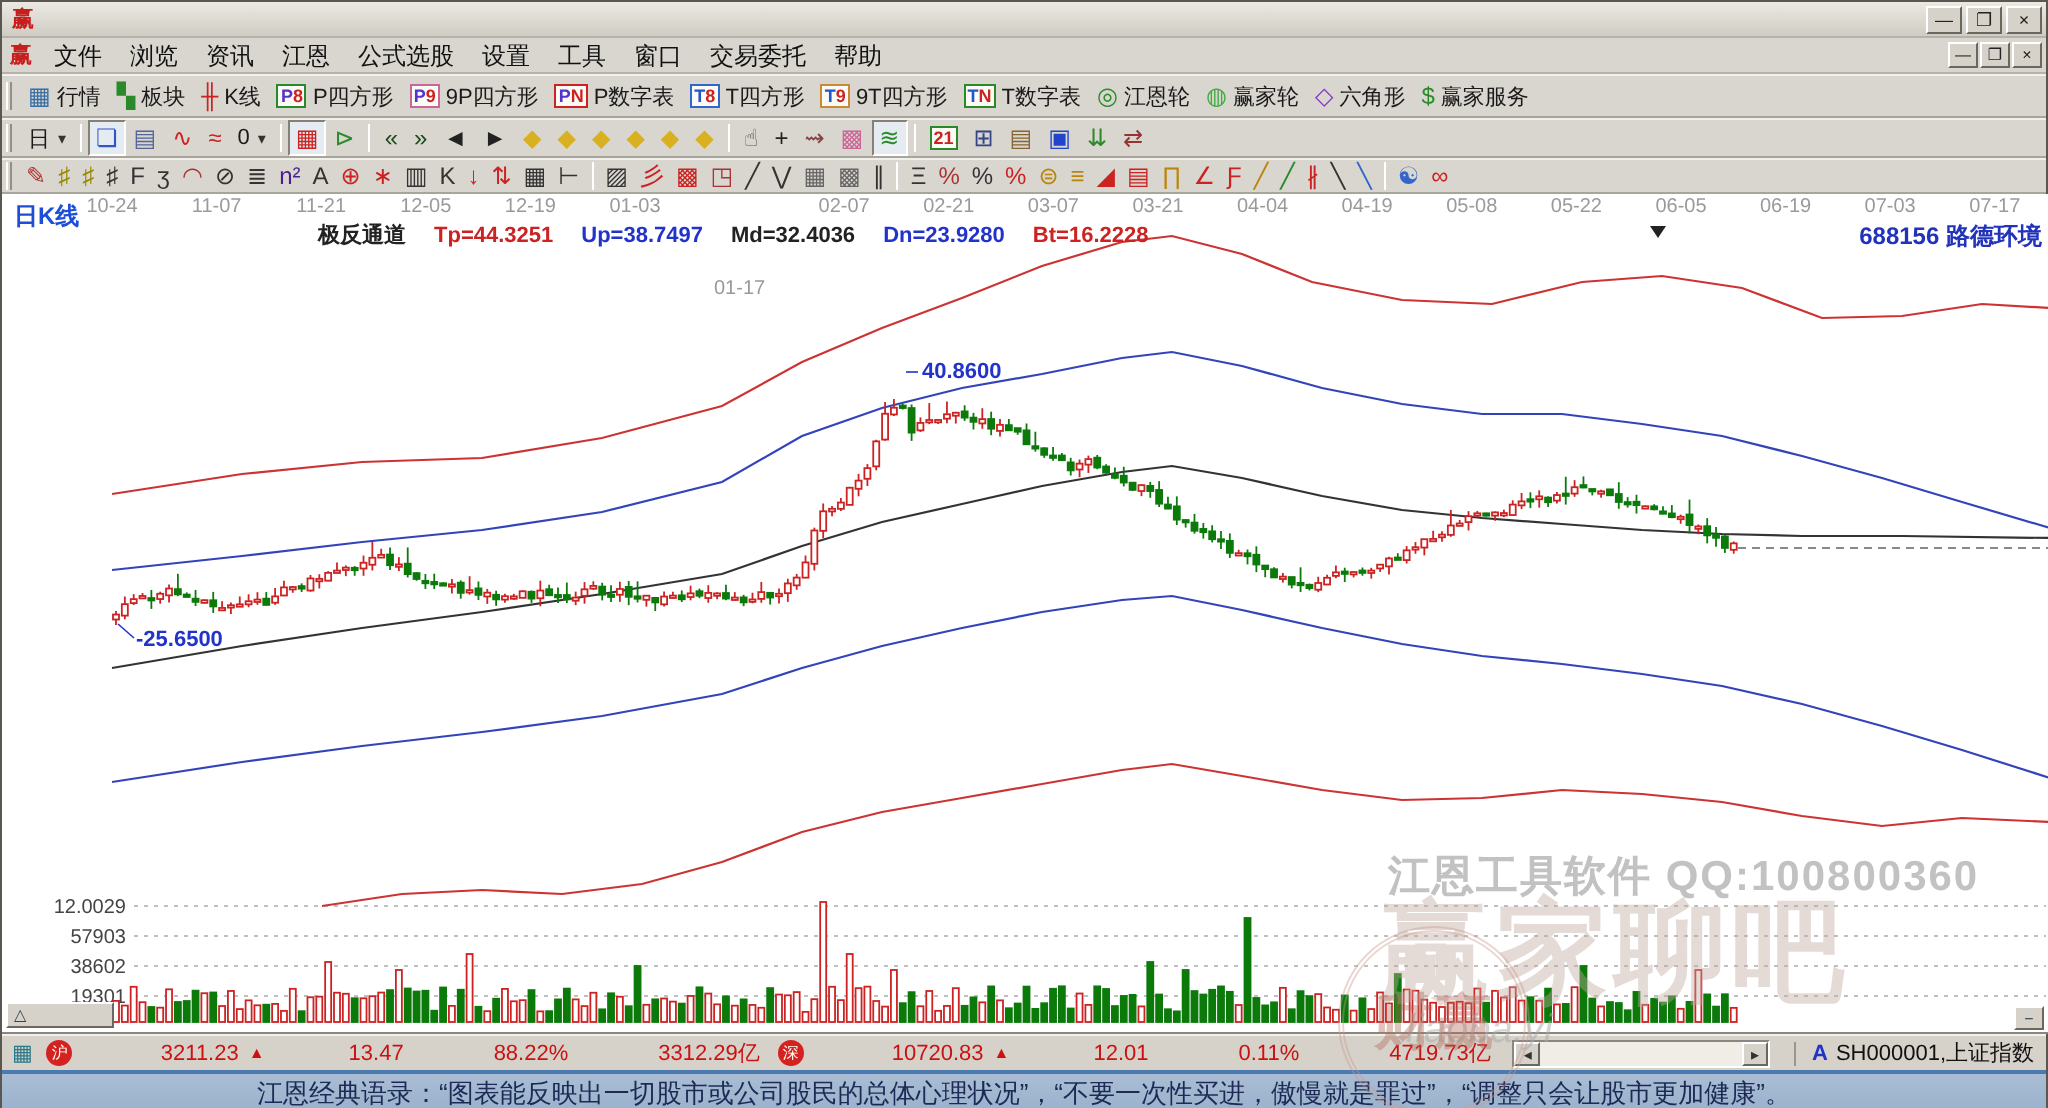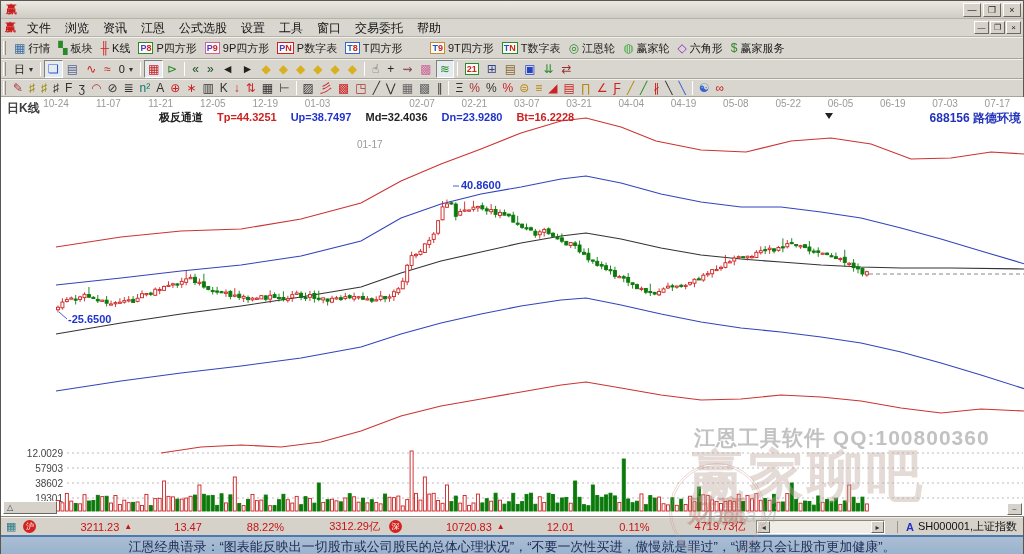--- a/index.html
+++ b/index.html
@@ -40,21 +40,21 @@
     line-height:10px; padding:0 1px; background:#fbfbf6; }
   .tbtn .caret { font-size:8px; color:#333; margin-left:1px; }
   #tb3 .tbtn { height:15px; padding:0 2px; font-size:11px; }
 
   
   #chart { position:relative; width:1024px; height:420px; background:#fff;
     border-bottom:1px solid #8a8781; }
   #chartSvg { position:absolute; left:0; top:0; }
   #dateRow span { position:absolute; top:1px; width:44px; text-align:center;
     font-size:10px; color:#9a9a9a; }
-  #paneLabel { position:absolute; left:6px; top:3px; color:#404040; font-weight:bold; font-size:12px; }
+  #paneLabel { position:absolute; left:6px; top:3px; color:#1d4ed8; font-weight:bold; font-size:12px; }
   #paramRow { position:absolute; left:158px; top:13px; font-size:11px; font-weight:bold; white-space:nowrap; }
   #paramRow span { margin-right:14px; }
   #stockLabel { position:absolute; right:4px; top:13px; color:#2233bb; font-weight:bold; font-size:12px; }
   .splitter { position:absolute; background:#d6d2ca; border:1px solid;
     border-color:#fff #6a675f #6a675f #fff; font-size:8px; color:#345; text-align:left; line-height:11px; padding:0 3px; }
   #splitLeft { left:2px; top:404px; width:54px; height:13px; }
   #splitRight { right:3px; top:406px; width:15px; height:12px; text-align:center; padding:0; }
 
   
   #statusbar { height:18px; display:flex; align-items:center; background:#d6d2ca;
@@ -149,21 +149,21 @@
       </span>
       <span class="tbtn">
         <span class="badge" style="border-color: rgb(204, 34, 34);"><span style="color: rgb(85, 51, 204);">P</span><span style="color: rgb(204, 34, 34);">N</span></span>
         <span>P数字表</span>
       </span>
       <span class="tbtn">
         <span class="badge" style="border-color: rgb(51, 102, 204);"><span style="color: rgb(34, 85, 204);">T</span><span style="color: rgb(204, 34, 34);">8</span></span>
         <span>T四方形</span>
       </span>
       <span class="tbtn">
-        <span class="badge" style="border-color: rgb(204, 136, 51); margin-left: 20px;"><span style="color: rgb(34, 85, 204);">T</span><span style="color: rgb(204, 34, 34);">9</span></span>
+        <span class="badge" style="border-color: rgb(204, 136, 51);"><span style="color: rgb(34, 85, 204);">T</span><span style="color: rgb(204, 34, 34);">9</span></span>
         <span>9T四方形</span>
       </span>
       <span class="tbtn">
         <span class="badge" style="border-color: rgb(42, 138, 42);"><span style="color: rgb(34, 85, 204);">T</span><span style="color: rgb(204, 34, 34);">N</span></span>
         <span>T数字表</span>
       </span>
       <span class="tbtn">
         <span class="ico" style="color: rgb(42, 138, 42);">◎</span>
         <span>江恩轮</span>
       </span>
@@ -300,21 +300,21 @@
       <span class="tbtn">
         <span class="ico" style="color: rgb(170, 51, 51);">◠</span>
       </span>
       <span class="tbtn">
         <span class="ico" style="color: rgb(51, 51, 51);">⊘</span>
       </span>
       <span class="tbtn">
         <span class="ico" style="color: rgb(51, 51, 51);">≣</span>
       </span>
       <span class="tbtn">
-        <span class="ico" style="color: #0f766e;">n²</span>
+        <span class="ico" style="color: #4c1d95;">n²</span>
       </span>
       <span class="tbtn">
         <span class="ico" style="color: rgb(51, 51, 51);">A</span>
       </span>
       <span class="tbtn">
         <span class="ico" style="color: rgb(204, 34, 34);">⊕</span>
       </span>
       <span class="tbtn">
         <span class="ico" style="color: rgb(204, 34, 34);">∗</span>
       </span>

